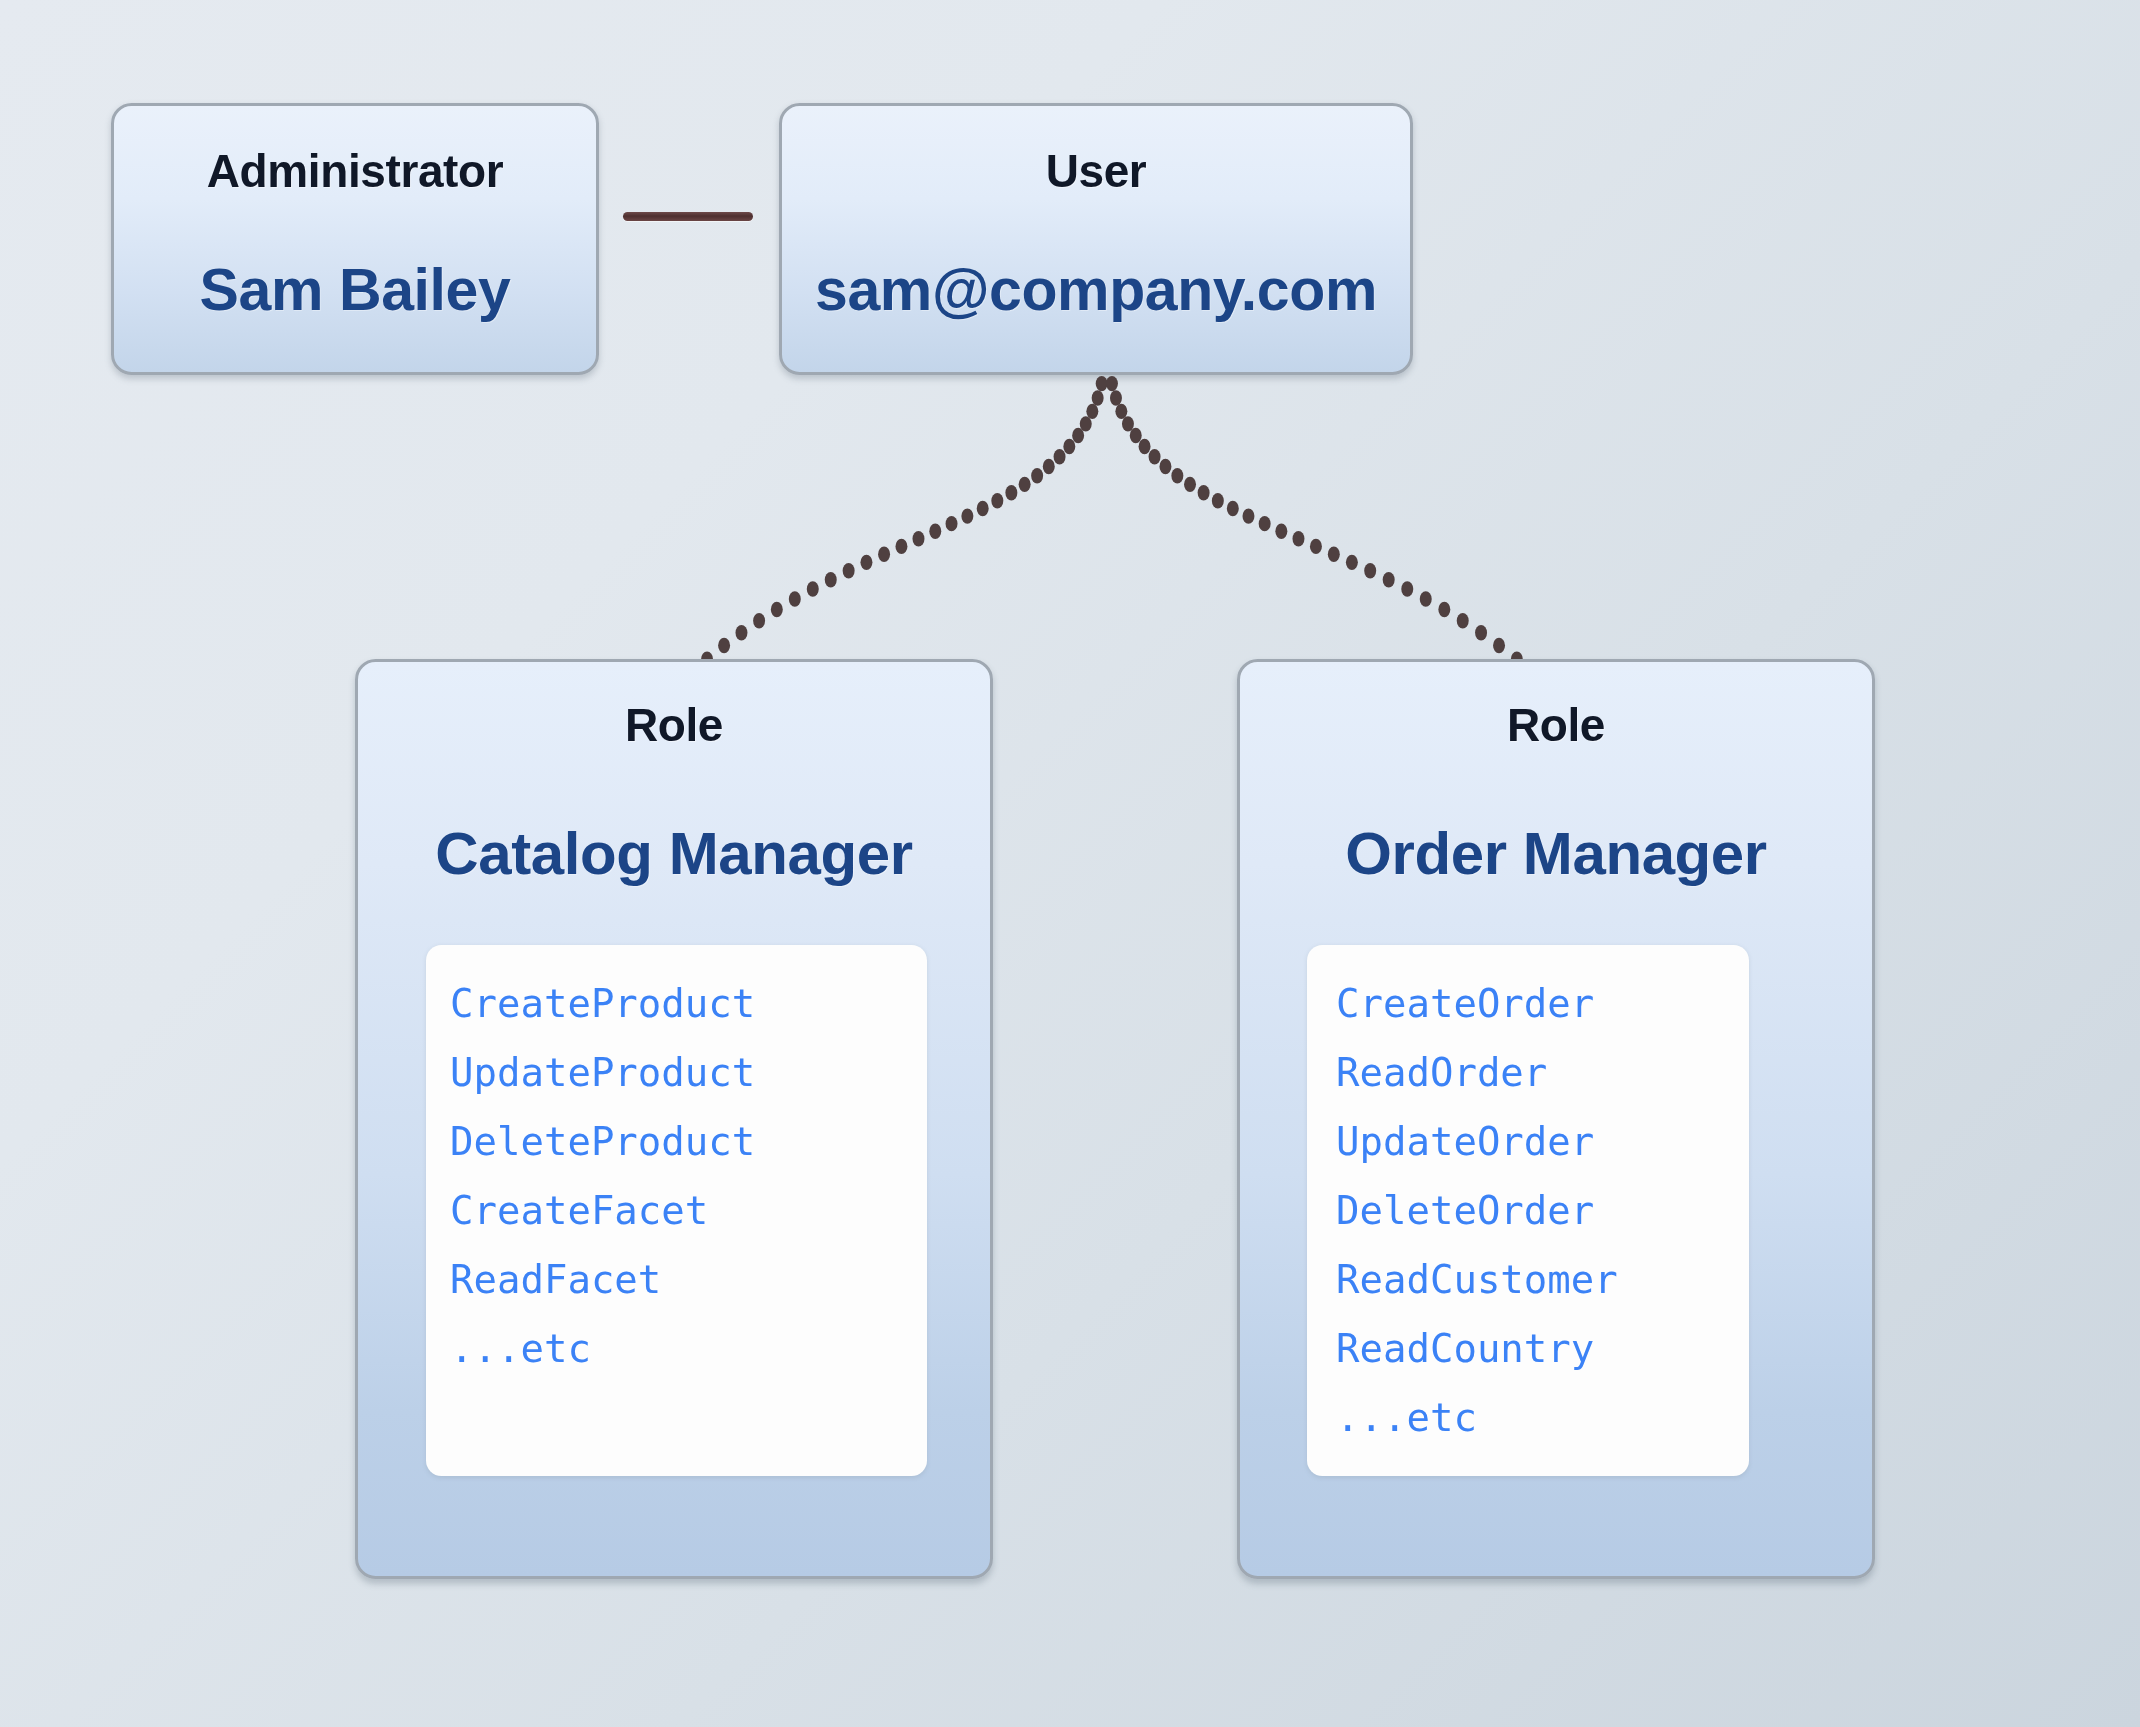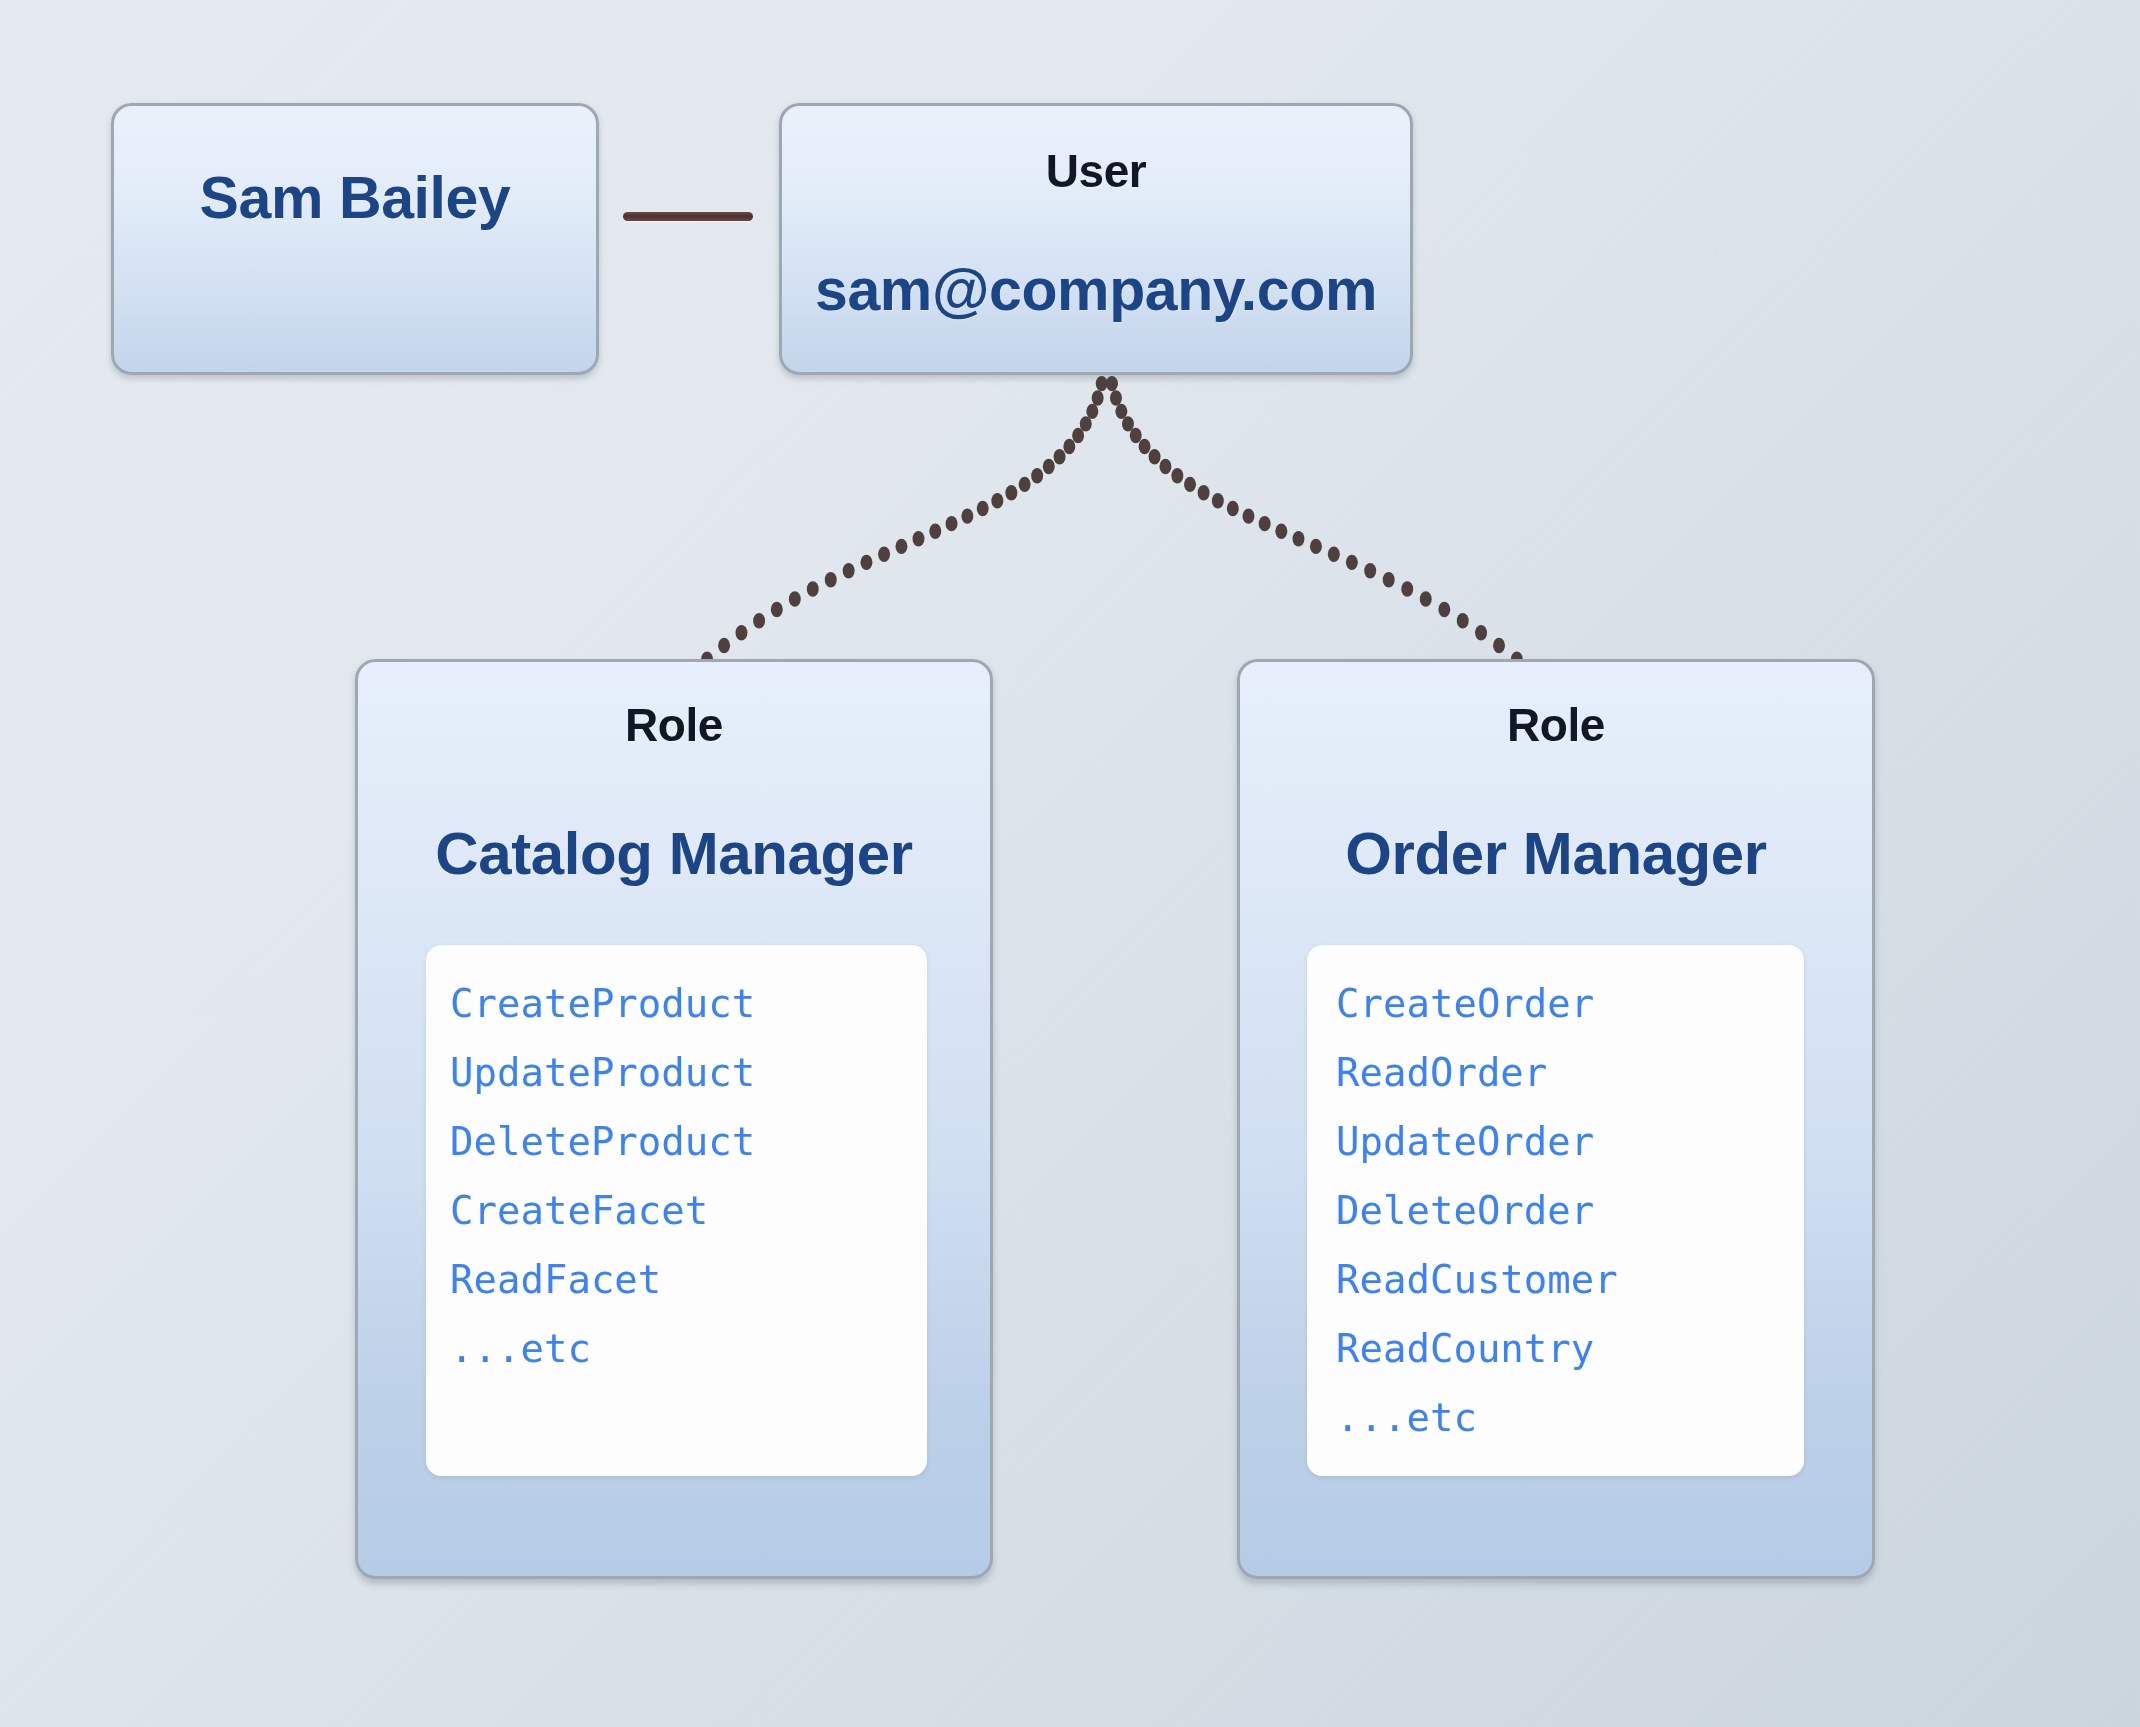--- a/index.html
+++ b/index.html
@@ -108,35 +108,36 @@
     position: absolute;
     left: 68px;
     top: 283px;
     width: 501px;
     height: 531px;
     background: #fdfdfd;
     border-radius: 15.4px;
     padding: 24px 0 0 24px;
     box-shadow: 0 1.7px 4.3px rgba(110, 125, 140, 0.18);
   }
-  #role-card-order .perm-panel { left: 67px; width: 497px; padding-left: 29px; }
+  #role-card-order .perm-panel { left: 67px; width: 442px; padding-left: 29px; }
 
   .perm-item {
     font-family: "DejaVu Sans Mono", "Liberation Mono", monospace;
     font-size: 39px;
     line-height: 69px;
     color: #3b82f6;
     white-space: pre;
     letter-spacing: 0px;
   }
 </style>
 </head>
 <body>
 
 <div class="card" id="admin-card">
+  <div class="card-title">Administrator</div>
   <div class="card-subtitle">Sam Bailey</div>
 </div>
 
 <div id="admin-user-link"></div>
 
 <div class="card" id="user-card">
   <div class="card-title">User</div>
   <div class="card-subtitle">sam@company.com</div>
 </div>
 

